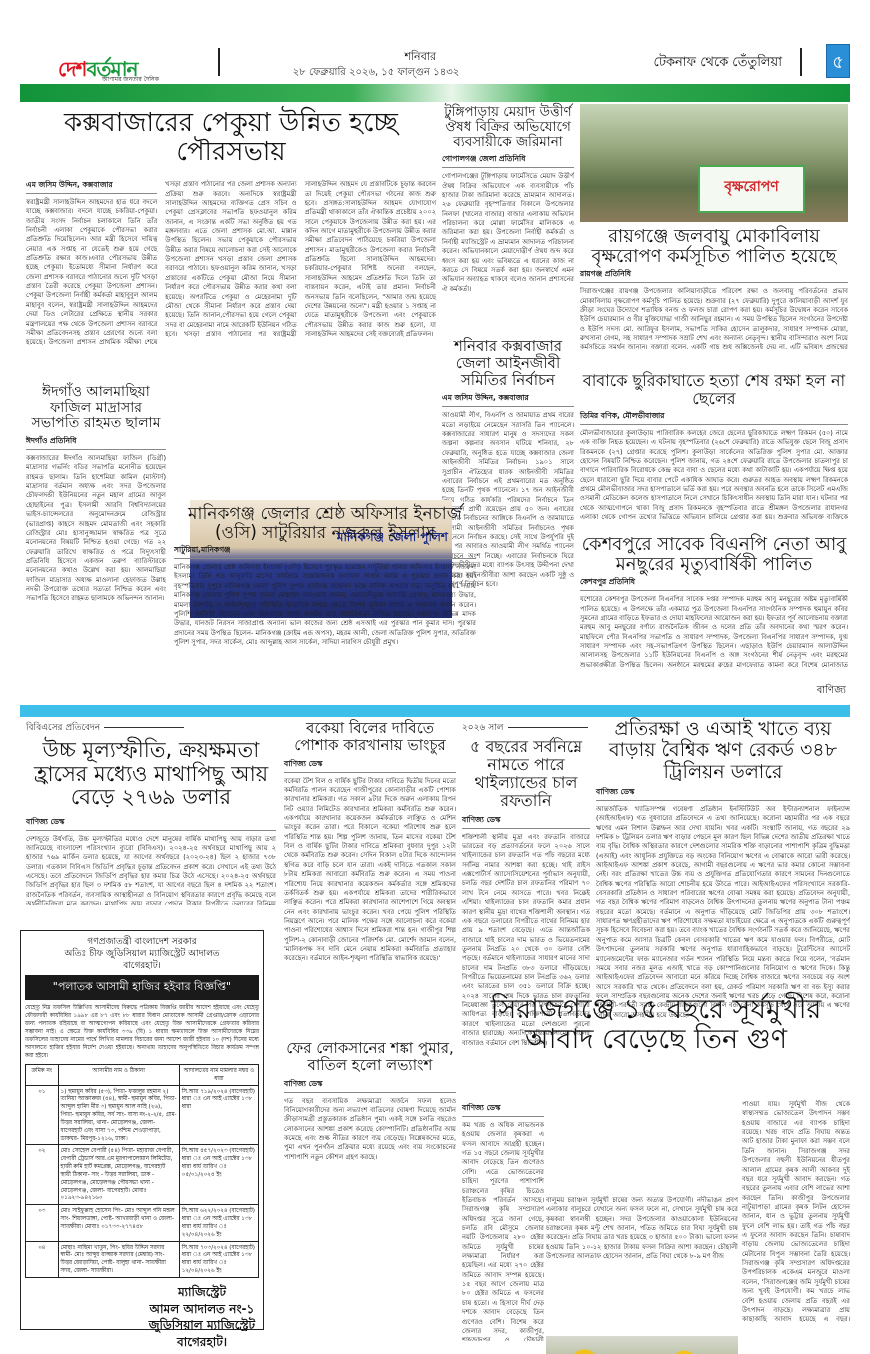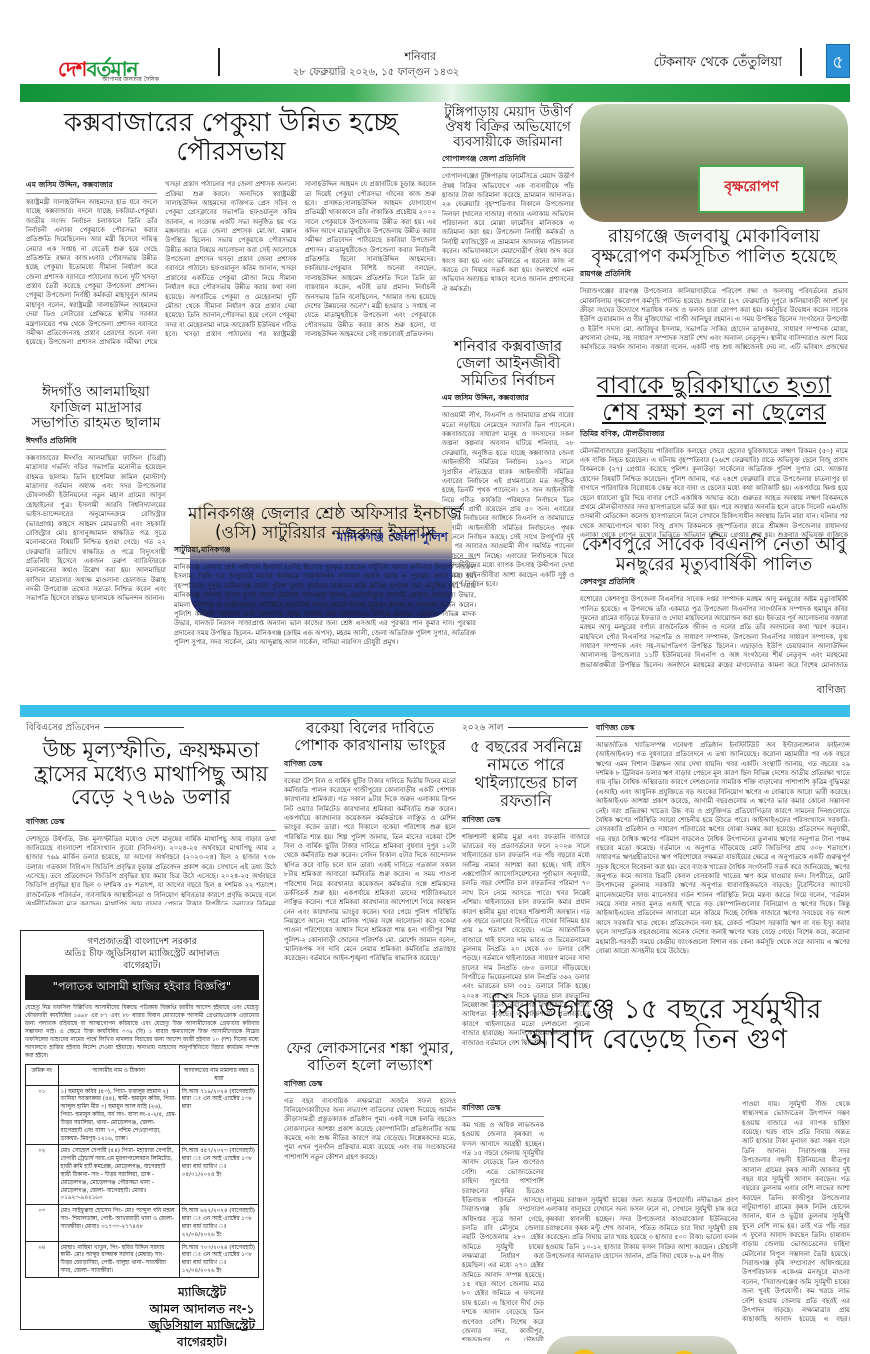--- a/index.html
+++ b/index.html
@@ -14,21 +14,21 @@
   .day { position: absolute; left: 196px; top: 4px; width: 120px; text-align: center; font-size: 11px; }
   .date { position: absolute; left: 160px; top: 20px; width: 200px; text-align: center; font-size: 10px; color: #333; }
   .tagline { position: absolute; right: 68px; top: 8px; font-size: 13px; }
   .pagebox { position: absolute; right: 0; top: 0; width: 24px; height: 34px; background: #2a8fd6; color: #fff; font-size: 18px; text-align: center; line-height: 34px; border: 1px solid #1c6aa6; }
   .greenbar { left: 20px; top: 84px; width: 830px; height: 18px; background: linear-gradient(90deg, #12933a 0%, #3aae55 40%, #e8f6ea 52%, #3aae55 64%, #12933a 100%); }
   .bluebar { left: 20px; top: 705px; width: 830px; height: 12px; background: #3cc0ea; }
   h1, h2, h3 { font-family: "DejaVu Sans", sans-serif; font-weight: normal; text-align: center; color: #111; line-height: 1.12; }
   .byline { font-size: 7.5px; font-weight: bold; border-bottom: 1px solid #888; padding-bottom: 2px; margin-bottom: 4px; }
   .body { font-size: 6.6px; line-height: 1.42; text-align: justify; color: #222; }
   .cols3 { column-count: 3; column-gap: 8px; }
-  .photo { background: #777; position: relative; overflow: hidden; border-radius: 24px; }
+  .photo { background: #777; position: relative; overflow: hidden; }
   .photo-tree { background: linear-gradient(180deg, #c7d5b8 0%, #9bab82 35%, #5f7148 70%, #8a7b5c 100%); }
   .photo-police { background: linear-gradient(180deg, #f2e8d8 0%, #d8c6a8 40%, #2b3a8c 55%, #1f2a6b 100%); }
   .photo-sun { background: radial-gradient(circle at 20% 30%, #f2c21a 0 8%, transparent 9%), radial-gradient(circle at 45% 40%, #f0b810 0 9%, transparent 10%), radial-gradient(circle at 72% 30%, #f3c318 0 8%, transparent 9%), radial-gradient(circle at 85% 55%, #eeb30d 0 7%, transparent 8%), radial-gradient(circle at 30% 60%, #f0bb14 0 8%, transparent 9%), linear-gradient(180deg, #d9d9d0 0%, #b9c2a4 25%, #5d8a3a 60%, #3e6b2a 100%); }
   .banner { position: absolute; left: 44%; top: 52%; width: 40%; height: 40%; background: #f4faf2; border: 2px solid #4aa84f; }
   .banner span { display:block; color:#d2232a; font-weight:bold; font-size: 14px; text-align:center; margin-top: 8px; }
   .notice { left: 20px; top: 930px; width: 244px; height: 400px; border: 1.5px solid #222; padding: 4px; }
   .notice .t1 { font-size: 9px; text-align: center; line-height: 1.35; }
   .notice .bar { background: #1a1a1a; color: #fff; font-size: 11px; text-align: center; margin: 4px 0; padding: 3px 0; }
   .notice table { width: 100%; border-collapse: collapse; font-size: 5.6px; line-height: 1.4; }
   .notice th, .notice td { border: 1px solid #222; padding: 2px; vertical-align: top; text-align: left; }
@@ -81,21 +81,21 @@
     </div>
 </div>
 
 <div class="abs" style="left:580px; top:226px; width:268px;">
   <h2 style="font-size:18px;">রায়গঞ্জে জলবায়ু মোকাবিলায় বৃক্ষরোপণ কর্মসূচিত পালিত হয়েছে</h2>
   <div class="byline" style="margin-top:2px;">রায়গঞ্জ প্রতিনিধি</div>
   <div class="body" style="height:62px; overflow:hidden;">সিরাজগঞ্জের রায়গঞ্জ উপজেলার কালিয়াবাড়ীতে পরিবেশ রক্ষা ও জলবায়ু পরিবর্তনের প্রভাব মোকাবিলায় বৃক্ষরোপণ কর্মসূচি পালিত হয়েছে। শুক্রবার (২৭ ফেব্রুয়ারি) দুপুরে কালিয়াবাড়ী আদর্শ যুব ক্রীড়া সংঘের উদ্যোগে শতাধিক বনজ ও ফলজ চারা রোপণ করা হয়। কর্মসূচির উদ্বোধন করেন সাবেক ইউপি চেয়ারম্যান ও বীর মুক্তিযোদ্ধা গাজী আনিছুর রহমান। এ সময় উপস্থিত ছিলেন সংগঠনের উপদেষ্টা ও ইউপি সদস্য মো. আরিফুর ইসলাম, সভাপতি সাকির হোসেন তালুকদার, সাধারণ সম্পাদক মোস্তা, রুখসানা বেগম, সহ সাধারণ সম্পাদক সম্রাট শেখ এবং অন্যান্য নেতৃবৃন্দ। স্থানীয় বাসিন্দারাও অংশ নিয়ে কর্মসূচিতে সমর্থন জানান। বক্তারা বলেন, একটি গাছ শুধু অক্সিজেনই দেয় না, এটি ভবিষ্যৎ প্রজন্মের জন্য নিরাপদ ও বাসযোগ্য পরিবেশ নিশ্চিত করে। আয়োজকেরা জানান, তরুণদের সম্পৃক্ত করে ভবিষ্যতেও এই ধরনের সবুজ উদ্যোগ চালিয়ে যাওয়ার লক্ষ্য নেওয়া হয়েছে।</div>
 </div>
 
 <div class="abs" style="left:580px; top:372px; width:268px;">
-  <h2 style="font-size:24px;text-decoration:underline;">বাবাকে ছুরিকাঘাতে হত্যা শেষ রক্ষা হল না ছেলের</h2>
+  <h2 style="font-size:16px;">বাবাকে ছুরিকাঘাতে হত্যা শেষ রক্ষা হল না ছেলের</h2>
   <div class="byline" style="margin-top:2px;">তিমির বণিক, মৌলভীবাজার</div>
   <div class="body" style="height:90px; overflow:hidden;">মৌলভীবাজারের কুলাউড়ায় পারিবারিক কলহের জেরে ছেলের ছুরিকাঘাতে লক্ষ্মণ রিকমন (৫০) নামে এক ব্যক্তি নিহত হয়েছেন। এ ঘটনায় বৃহস্পতিবার (২৬শে ফেব্রুয়ারি) রাতে অভিযুক্ত ছেলে বিজু প্রসাদ রিকমনকে (২৭) গ্রেপ্তার করেছে পুলিশ। কুলাউড়া সার্কেলের অতিরিক্ত পুলিশ সুপার মো. আক্তার হোসেন বিষয়টি নিশ্চিত করেছেন। পুলিশ জানায়, গত ২৪শে ফেব্রুয়ারি রাতে উপজেলার চাতলাপুর চা বাগানে পারিবারিক বিরোধকে কেন্দ্র করে বাবা ও ছেলের মধ্যে কথা কাটাকাটি হয়। একপর্যায়ে ক্ষিপ্ত হয়ে ছেলে ধারালো ছুরি দিয়ে বাবার পেটে একাধিক আঘাত করে। গুরুতর আহত অবস্থায় লক্ষ্মণ রিকমনকে প্রথমে মৌলভীবাজার সদর হাসপাতালে ভর্তি করা হয়। পরে অবস্থার অবনতি হলে তাকে সিলেট এমএজি ওসমানী মেডিকেল কলেজ হাসপাতালে নিলে সেখানে চিকিৎসাধীন অবস্থায় তিনি মারা যান। ঘটনার পর থেকে আত্মগোপনে থাকা বিজু প্রসাদ রিকমনকে বৃহস্পতিবার রাতে শ্রীমঙ্গল উপজেলার রাধানগর এলাকা থেকে গোপন তথ্যের ভিত্তিতে অভিযান চালিয়ে গ্রেপ্তার করা হয়। শুক্রবার অভিযুক্ত ব্যক্তিকে আইনি প্রক্রিয়া শেষে বিজ্ঞ আদালতে প্রেরণ করা হয়েছে।</div>
 </div>
 
 <div class="abs" style="left:580px; top:534px; width:268px;">
   <h2 style="font-size:18px;">কেশবপুরে সাবেক বিএনপি নেতা আবু মনছুরের মৃত্যুবার্ষিকী পালিত</h2>
   <div class="byline" style="margin-top:2px;">কেশবপুর প্রতিনিধি</div>
   <div class="body" style="height:72px; overflow:hidden;">যশোরের কেশবপুর উপজেলা বিএনপির সাবেক দপ্তর সম্পাদক মরহুম আবু মনছুরের অষ্টম মৃত্যুবার্ষিকী পালিত হয়েছে। এ উপলক্ষে তাঁর একমাত্র পুত্র উপজেলা বিএনপির সাংগঠনিক সম্পাদক হুমায়ুন কবির সুমনের গ্রামের বাড়িতে ইফতার ও দোয়া মাহফিলের আয়োজন করা হয়। ইফতার পূর্ব আলোচনায় বক্তারা মরহুম আবু মনছুরের বর্ণাঢ্য রাজনৈতিক জীবন ও দলের প্রতি তাঁর অবদানের কথা স্মরণ করেন। মাহফিলে পৌর বিএনপির সভাপতি ও সাধারণ সম্পাদক, উপজেলা বিএনপির সাধারণ সম্পাদক, যুগ্ম সাধারণ সম্পাদক এবং সহ-সভাপতিগণ উপস্থিত ছিলেন। এছাড়াও ইউপি চেয়ারম্যান আলাউদ্দিন আলালসহ উপজেলার ১১টি ইউনিয়নের বিএনপি ও অঙ্গ সংগঠনের শীর্ষ নেতৃবৃন্দ এবং মরহুমের শুভাকাঙ্ক্ষীরা উপস্থিত ছিলেন। অনুষ্ঠানে মরহুমের রুহের মাগফেরাত কামনা করে বিশেষ মোনাজাত পরিচালনা করা হয়।</div>
 </div>
 
@@ -184,20 +184,21 @@
 </div>
 
 <div class="abs" style="left:462px; top:720px; width:128px;">
   <div class="kicker">২০২৬ সাল</div>
   <h3 style="font-size:16px; margin-top:3px;">৫ বছরের সর্বনিম্নে নামতে পারে থাইল্যান্ডের চাল রফতানি</h3>
   <div class="byline" style="margin-top:4px;">বাণিজ্য ডেস্ক</div>
   <div class="body" style="height:212px; overflow:hidden;">শক্তিশালী স্থানীয় মুদ্রা এবং রফতানি বাজারে ভারতের বড় প্রত্যাবর্তনের ফলে ২০২৬ সালে থাইল্যান্ডের চাল রফতানি গত পাঁচ বছরের মধ্যে সর্বনিম্ন নামার আশঙ্কা করা হচ্ছে। থাই রাইস এক্সপোর্টার্স অ্যাসোসিয়েশনের পূর্বাভাস অনুযায়ী, চলতি বছর দেশটির চাল রফতানির পরিমাণ ৭০ লাখ টনে নেমে আসতে পারে। খবর নিক্কেই এশিয়া। থাইল্যান্ডের চাল রফতানি কমার প্রধান কারণ স্থানীয় মুদ্রা বাথের শক্তিশালী অবস্থান। গত এক বছরে ডলারের বিপরীতে বাথের বিনিময় হার প্রায় ৯ শতাংশ বেড়েছে। এতে আন্তর্জাতিক বাজারে থাই চালের দাম ভারত ও ভিয়েতনামের তুলনায় টনপ্রতি ২০ থেকে ৩০ ডলার বেশি পড়ছে। বর্তমানে থাইল্যান্ডের সাধারণ মানের সাদা চালের দাম টনপ্রতি ৩৮৩ ডলারে দাঁড়িয়েছে। বিপরীতে ভিয়েতনামের চাল টনপ্রতি ৩৬২ ডলার এবং ভারতের চাল ৩৫১ ডলারে বিক্রি হচ্ছে। ২০২৪ সালের শেষ দিকে ভারত চাল রফতানির নিষেধাজ্ঞা তুলে নেয়ার পর বিশ্ববাজারে দেশটির আধিপত্য বাড়ছে। এ শক্তিশালী প্রত্যাবর্তনের কারণে থাইল্যান্ডের মতো দেশগুলো পুরনো বাজার হারাচ্ছে। অন্যদিকে ভিয়েতনামের চালের বাজারও বর্তমানে বেশ স্থিতিশীল।</div>
 </div>
 
 <div class="abs" style="left:596px; top:718px; width:254px;">
+  <h1 style="font-size:19px;">প্রতিরক্ষা ও এআই খাতে ব্যয় বাড়ায় বৈশ্বিক ঋণ রেকর্ড ৩৪৮ ট্রিলিয়ন ডলারে</h1>
   <div class="byline" style="margin-top:4px;">বাণিজ্য ডেস্ক</div>
   <div class="body" style="height:220px; overflow:hidden;">আন্তর্জাতিক খ্যাতিসম্পন্ন গবেষণা প্রতিষ্ঠান ইনস্টিটিউট অব ইন্টারন্যাশনাল ফাইন্যান্স (আইআইএফ) গত বুধবারের প্রতিবেদনে এ তথ্য জানিয়েছে। করোনা মহামারীর পর এক বছরে ঋণের এমন বিশাল উল্লম্ফন আর দেখা যায়নি। খবর একটি। সংস্থাটি জানায়, গত বছরের ২৯ দশমিক ৮ ট্রিলিয়ন ডলার ঋণ বাড়ার পেছনে মূল কারণ ছিল বিভিন্ন দেশের জাতীয় প্রতিরক্ষা খাতে ব্যয় বৃদ্ধি। বৈশ্বিক অস্থিরতার কারণে দেশগুলোর সামরিক শক্তি বাড়ানোর পাশাপাশি কৃত্রিম বুদ্ধিমত্তা (এআই) এবং আধুনিক প্রযুক্তিতে বড় অংকের বিনিয়োগ ঋণের এ বোঝাকে আরো ভারী করেছে। আইআইএফ আশঙ্কা প্রকাশ করেছে, আগামী বছরগুলোয় এ ঋণের ভার কমার কোনো সম্ভাবনা নেই। বরং প্রতিরক্ষা খাতের উচ্চ ব্যয় ও প্রযুক্তিগত প্রতিযোগিতার কারণে সামনের দিনগুলোতে বৈশ্বিক ঋণের পরিস্থিতি আরো শোচনীয় হয়ে উঠতে পারে। আইআইএফের পরিসংখ্যানে সরকারি-বেসরকারি প্রতিষ্ঠান ও সাধারণ পরিবারের ঋণের বোঝা সমন্বয় করা হয়েছে। প্রতিবেদন অনুযায়ী, গত বছর বৈশ্বিক ঋণের পরিমাণ বাড়লেও বৈশ্বিক উৎপাদনের তুলনায় ঋণের অনুপাত টানা পঞ্চম বছরের মতো কমেছে। বর্তমানে এ অনুপাত দাঁড়িয়েছে মোট জিডিপির প্রায় ৩০৮ শতাংশে। সাধারণত ঋণগ্রহীতাদের ঋণ পরিশোধের সক্ষমতা যাচাইয়ের ক্ষেত্রে এ অনুপাতকে একটি গুরুত্বপূর্ণ সূচক হিসেবে বিবেচনা করা হয়। তবে ব্যাংক খাতের বৈশ্বিক সংগঠনটি সতর্ক করে জানিয়েছে, ঋণের অনুপাত কমে আসার চিত্রটি কেবল বেসরকারি খাতের ঋণ কমে যাওয়ার ফল। বিপরীতে, মোট উৎপাদনের তুলনায় সরকারি ঋণের অনুপাত ধারাবাহিকভাবে বাড়ছে। টুরেন্টিসের অ্যাসেট ম্যানেজমেন্টের ফান্ড ম্যানেজার গর্ডন শ্যানন পরিস্থিতি নিয়ে মন্তব্য করতে গিয়ে বলেন, 'বর্তমান সময়ে সবার নজর মূলত এআই খাতে বড় কোম্পানিগুলোর বিনিয়োগ ও ঋণের দিকে। কিন্তু আইআইএফের প্রতিবেদন আবারো মনে করিয়ে দিচ্ছে বৈশ্বিক বাজারে ঋণের সবচেয়ে বড় অংশ আসে সরকারি খাত থেকে। প্রতিবেদনে বলা হয়, রেকর্ড পরিমাণ সরকারি ঋণ বা বন্ড ইস্যু করার ফলে সাম্প্রতিক বছরগুলোয় অনেক দেশের জনাই ঋণের খরচ বেড়ে গেছে। বিশেষ করে, করোনা মহামারী-পরবর্তী সময়ে কেন্দ্রীয় ব্যাংকগুলো বিশাল বন্ড কেনা কর্মসূচি থেকে সরে আসায় এ ঋণের বোঝা আরো অসহনীয় হয়ে উঠেছে।</div>
 </div>
 
 <div class="abs" style="left:462px; top:994px; width:388px;">
   <h1 style="font-size:27px;">সিরাজগঞ্জে ১৫ বছরে সূর্যমুখীর আবাদ বেড়েছে তিন গুণ</h1>
 </div>
 <div class="abs" style="left:462px; top:1102px; width:82px;">
   <div class="byline">বাণিজ্য ডেস্ক</div>
   <div class="body" style="height:220px; overflow:hidden;">কম খরচ ও অধিক লাভজনক হওয়ায় জেলার কৃষকরা এ ফসল আবাদে আগ্রহী হচ্ছেন। গত ১৫ বছরে জেলায় সূর্যমুখীর আবাদ বেড়েছে তিন গুণেরও বেশি। এতে ভোজ্যতেলের চাহিদা পূরণের পাশাপাশি চরাঞ্চলের কৃষির চিত্রেও ইতিবাচক পরিবর্তন আসছে। সিরাজগঞ্জ কৃষি সম্প্রসারণ অধিদপ্তর সূত্রে জানা গেছে, চলতি রবি মৌসুমে জেলার নয়টি উপজেলায় ২৮০ হেক্টর জমিতে সূর্যমুখী চাষের লক্ষ্যমাত্রা নির্ধারণ করা হয়েছিল। এর মধ্যে ২৭০ হেক্টর জমিতে আবাদ সম্পন্ন হয়েছে। ১৫ বছর আগে জেলায় মাত্র ৮০ হেক্টর জমিতে এ ফসলের চাষ হতো। এ হিসাবে দীর্ঘ দেড় দশকে আবাদ বেড়েছে তিন গুণেরও বেশি। বিশেষ করে জেলার সদর, কাজীপুর, শাহজাদপুর ও চৌহালী উপজেলার চরাঞ্চলে সূর্যমুখীর বাম্পার ফলন হয়েছে। কৃষি কর্মকর্তারা জানান, সূর্যমুখী বীজের বপন থেকে সংগ্রহ পর্যন্ত মাত্র তিন মাস সময় লাগে। বিঘা প্রতি ফলন পাওয়া যায় প্রায় ১ দশমিক ৫ টন। ধান কাটার পর পতিত জমি ও যমুনার</div>

